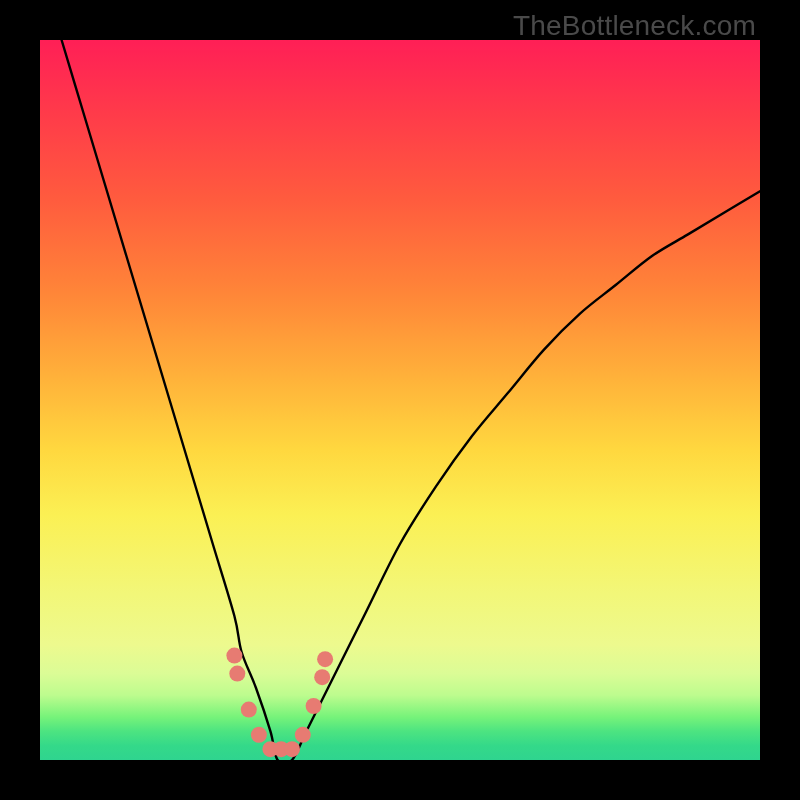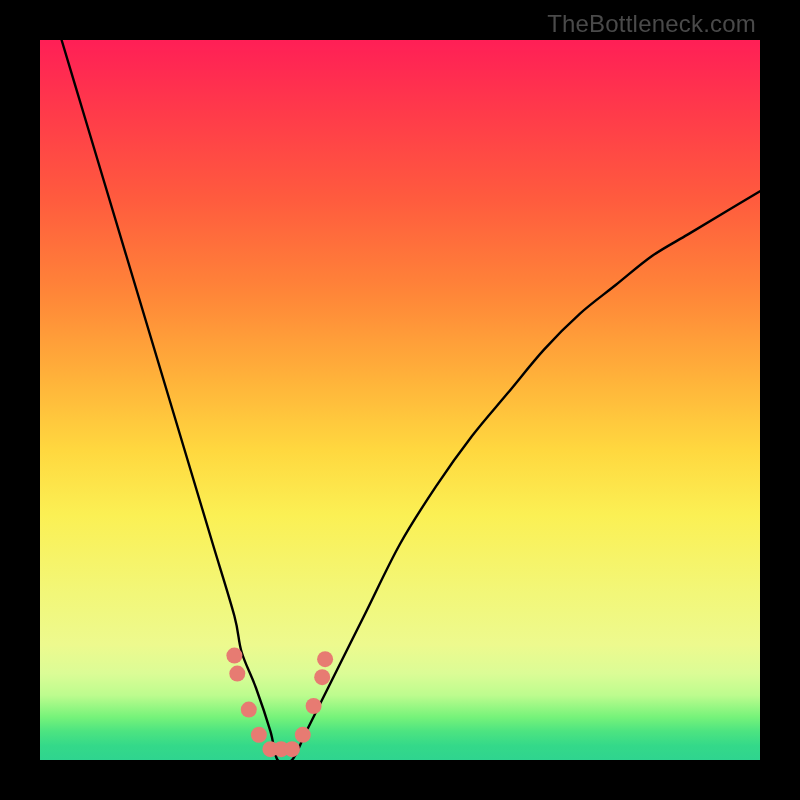--- a/index.html
+++ b/index.html
@@ -41,21 +41,21 @@
       #77f37a 94%,
       #4de481 96%,
       #34d989 98%,
       #2fd48f 100%
     );
   }
   .watermark {
     position: absolute;
     top: 10px;
     right: 44px;
-    font-size: 24px;
+    font-size: 28px;
     font-weight: 500;
     color: #4a4a4a;
     letter-spacing: 0.2px;
     user-select: none;
   }
   svg.curve {
     position: absolute;
     left: 0; top: 0;
     width: 720px;
     height: 720px;

